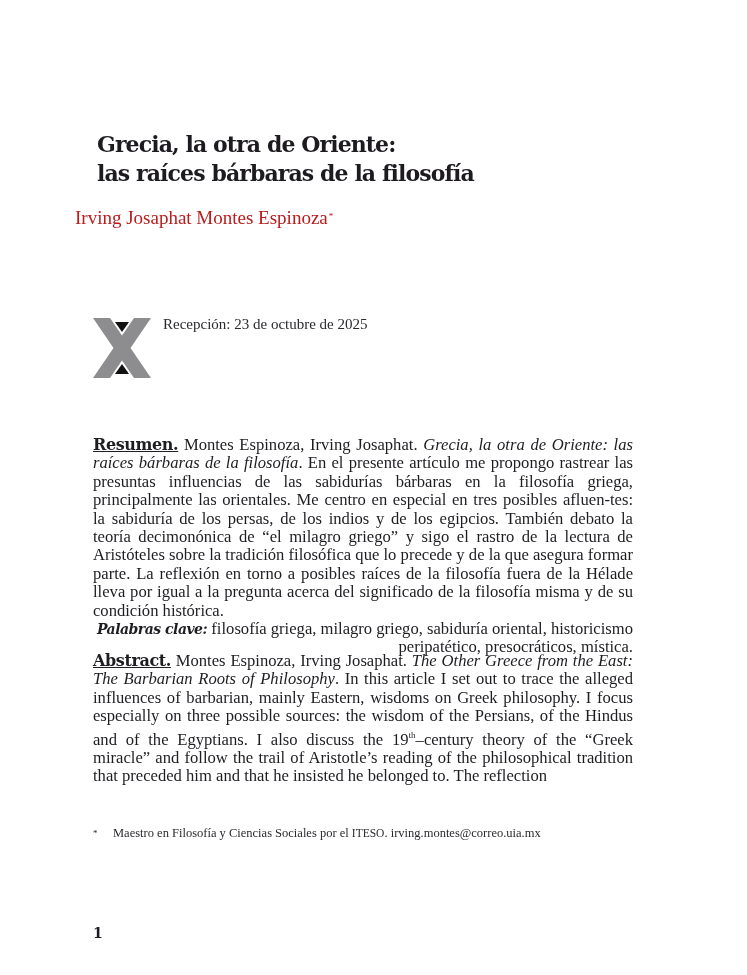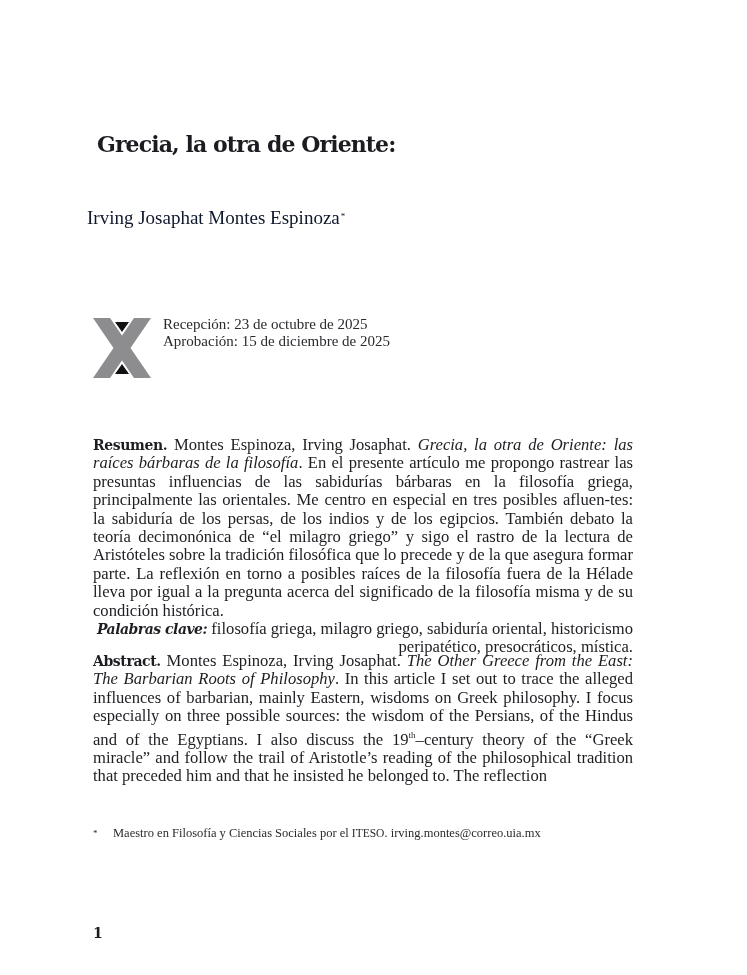--- a/index.html
+++ b/index.html
@@ -1,54 +1,54 @@
 <!DOCTYPE html>
 <html><head>
 <meta charset="utf-8">
 <style>
   html, body { margin: 0; padding: 0; background: #ffffff; }
   body { width: 747px; height: 975px; position: relative; overflow: hidden; color: #1c1b1f; font-family: "Liberation Serif", "DejaVu Serif", serif; }
   .title { position: absolute; left: 93px; top: 126px; width: 560px; font-family: "DejaVu Serif", serif; font-weight: bold; font-size: 22px; line-height: 29px; letter-spacing: -0.9px; color: #1d1b20; margin: 4px; }
   .title span { display: block; }
-  .author { position: absolute; left: 87px; top: 206px; font-size: 19px; line-height: 24px; color: #0f172a; }
+  .author { position: absolute; left: 75px; top: 206px; font-size: 19px; line-height: 24px; color: #b91c1c; }
   .author sup { font-size: 9px; vertical-align: top; position: relative; top: -2px; margin-left: 1px; }
   .logo { position: absolute; left: 93px; top: 318px; width: 58px; height: 60px; }
   .dates { position: absolute; left: 163px; top: 316px; font-size: 15px; line-height: 17px; color: #2a292e; }
   .dates div { white-space: nowrap; }
   .abstract { position: absolute; left: 93px; width: 540px; font-size: 16.6px; line-height: 18.4px; text-align: justify; color: #1e1d22; margin: 0; hyphens: manual; }
   .resumen { top: 436px; }
   .abs-en { top: 652px; }
-  .lead { font-family: "DejaVu Serif", serif; font-weight: bold; font-size: 14px; letter-spacing: -0.4px; }
+  .lead { font-family: "DejaVu Serif", serif; font-weight: bold; font-size: 16px; letter-spacing: -0.4px; text-decoration: underline; }
   .kw-label { font-family: "DejaVu Serif", serif; font-weight: bold; font-style: italic; font-size: 14px; letter-spacing: -0.5px; }
   .kw { display: block; text-align: right; }
   .footnote { position: absolute; left: 93px; top: 826px; font-size: 12.5px; line-height: 15px; color: #2a292e; white-space: nowrap; }
   .footnote .mark { display: inline-block; width: 20px; vertical-align: top; font-size: 9px; }
   .smallcaps { font-variant: small-caps; font-size: 11.5px; }
   .page-num { position: absolute; left: 93px; top: 925px; font-family: "DejaVu Serif", serif; font-weight: bold; font-size: 14px; color: #1d1b20; }
   i, em { font-style: italic; }
 </style>
 </head>
 <body>
 
 <h1 class="title">
   <span>Grecia, la otra de Oriente:</span>
+  <span>las raíces bárbaras de la filosofía</span>
 </h1>
 
 <div class="author"><span>Irving Josaphat Montes Espinoza</span><sup>*</sup></div>
 
 <svg class="logo" viewBox="0 0 58 60">
   <polygon points="0,0 17,0 58,60 41,60" fill="#8d8d8f"></polygon>
   <polygon points="41,0 58,0 17,60 0,60" fill="#8d8d8f"></polygon>
   <polygon points="22,4 36,4 29,14" fill="#111111"></polygon>
   <polygon points="29,46 36,56 22,56" fill="#111111"></polygon>
 </svg>
 
 <div class="dates">
   <div>Recepción: 23 de octubre de 2025</div>
-  <div>Aprobación: 15 de diciembre de 2025</div>
 </div>
 
 <p class="abstract resumen"><span class="lead">Resumen.</span><span> Montes Espinoza, Irving Josaphat. </span><i>Grecia, la otra de Oriente: las raíces bárbaras de la filosofía</i><span>. En el presente artículo me propongo rastrear las presuntas influencias de las sabidurías bárbaras en la filosofía griega, principalmente las orientales. Me centro en especial en tres posibles afluen-­tes: la sabiduría de los persas, de los indios y de los egipcios. También debato la teoría decimonónica de “el milagro griego” y sigo el rastro de la lectura de Aristóteles sobre la tradición filosófica que lo precede y de la que asegura formar parte. La reflexión en torno a posibles raíces de la filosofía fuera de la Hélade lleva por igual a la pregunta acerca del significado de la filosofía misma y de su condición histórica.</span><span class="kw"><span class="kw-label">Palabras clave:</span><span> filosofía griega, milagro griego, sabiduría oriental, historicismo peripatético, presocráticos, mística.</span></span></p>
 
 <p class="abstract abs-en"><span class="lead">Abstract.</span><span> Montes Espinoza, Irving Josaphat. </span><i>The Other Greece from the East: The Barbarian Roots of Philosophy</i><span>. In this article I set out to trace the alleged influences of barbarian, mainly Eastern, wisdoms on Greek philosophy. I focus especially on three possible sources: the wisdom of the Persians, of the Hindus and of the Egyptians. I also discuss the 19</span><sup style="font-size:9px;">th</sup><span>–century theory of the “Greek miracle” and follow the trail of Aristotle’s reading of the philosophical tradition that preceded him and that he insisted he belonged to. The reflection</span></p>
 
 <div class="footnote"><span class="mark">*</span><span>Maestro en Filosofía y Ciencias Sociales por el </span><span class="smallcaps">ITESO</span><span>. irving.montes@correo.uia.mx</span></div>
 
 <div class="page-num">1</div>
 

